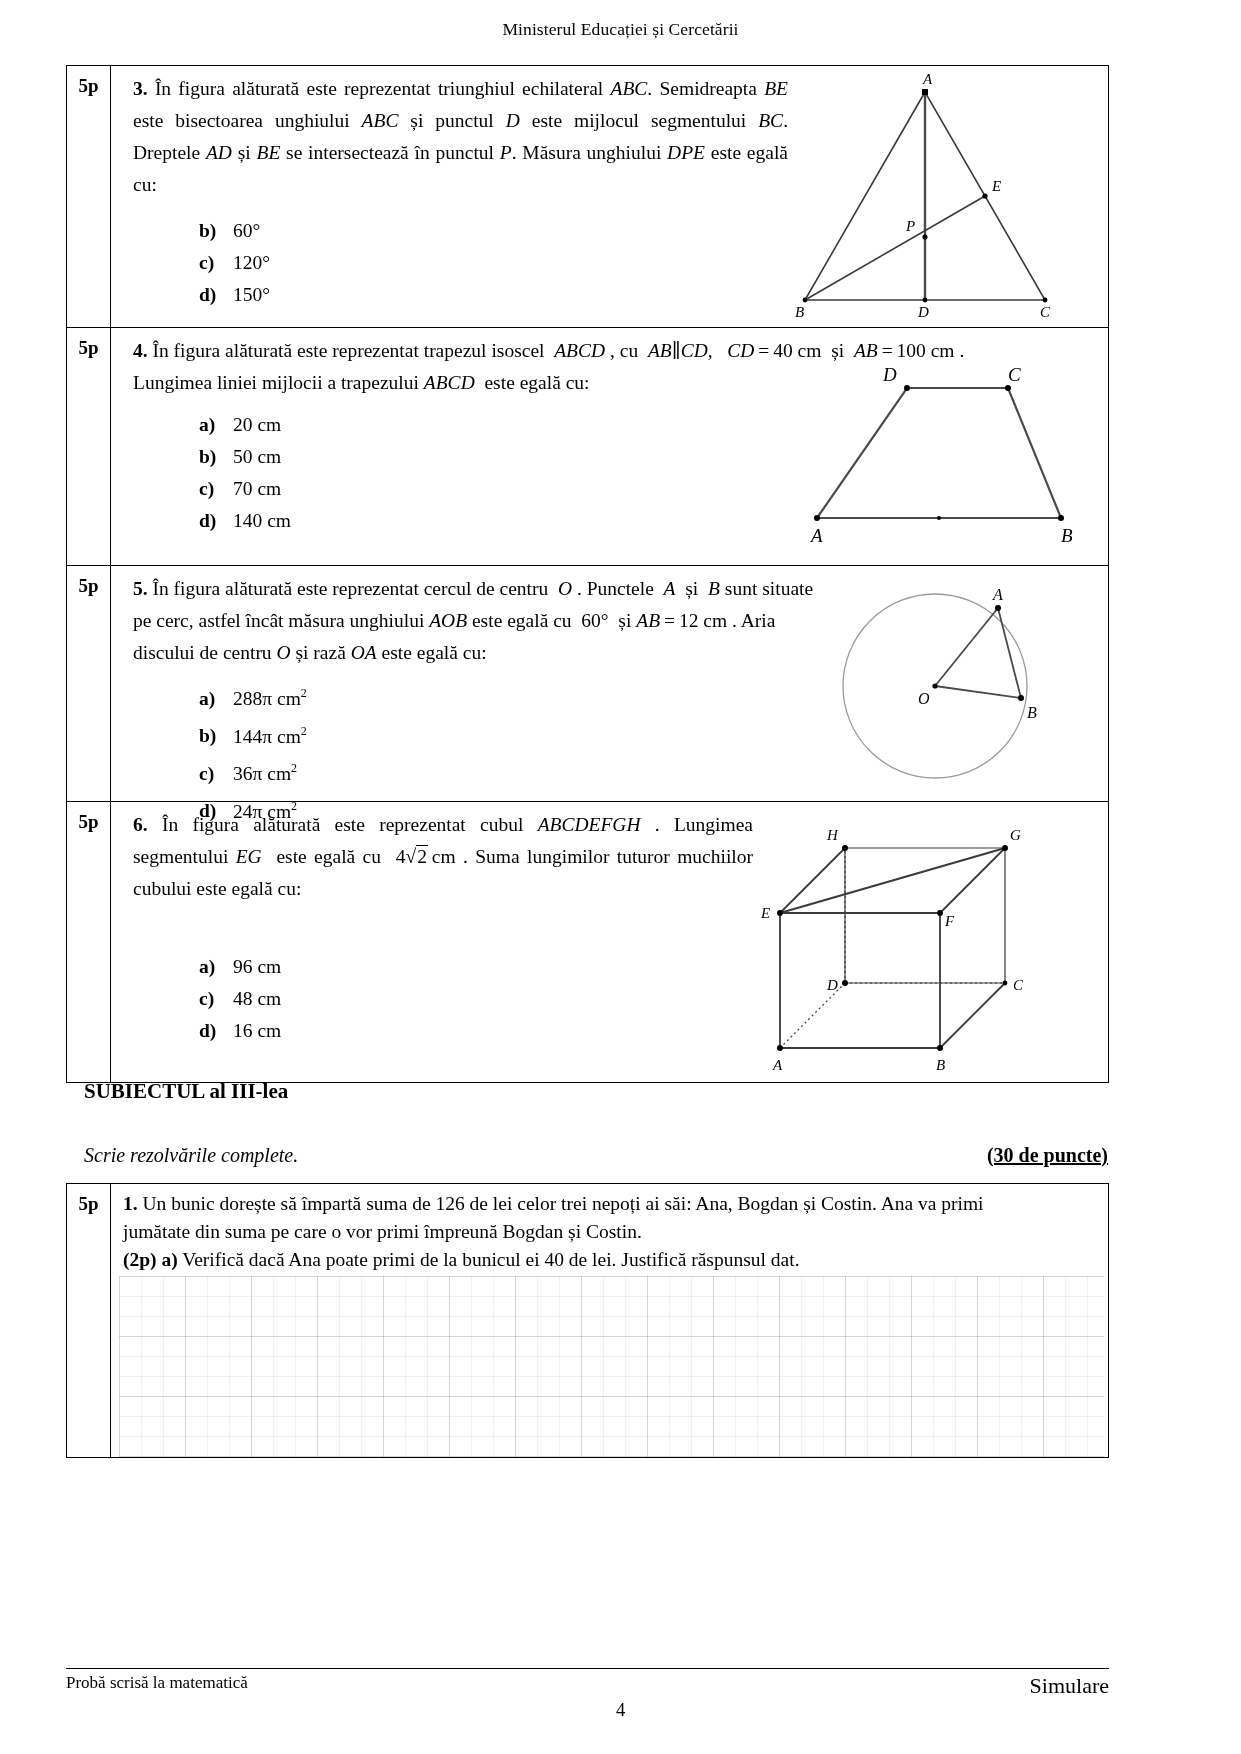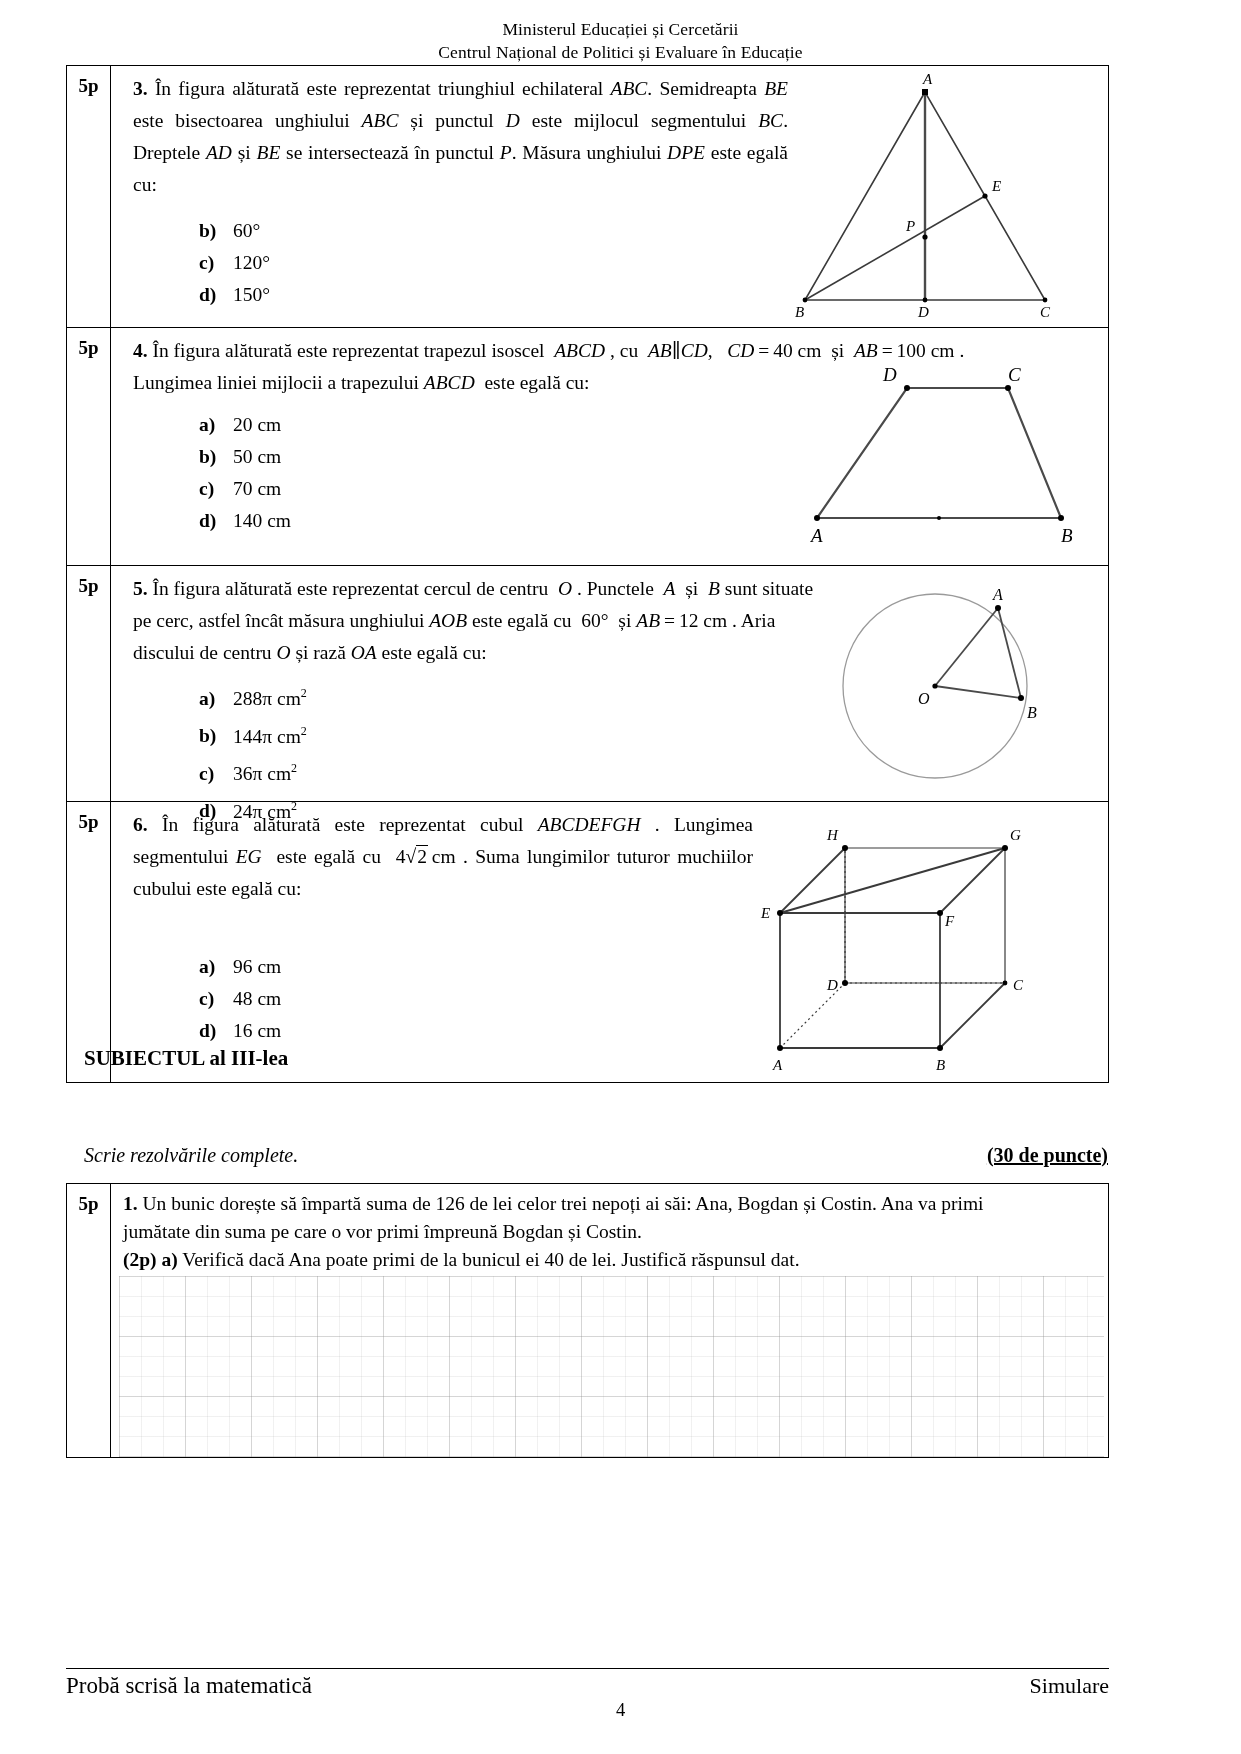--- a/index.html
+++ b/index.html
@@ -106,21 +106,21 @@
   
   .fig {
     position: absolute;
   }
   .fig svg { display: block; }
 
   
   .sub3 {
     position: absolute;
     left: 84px;
-    top: 1046px;
+    top: 1079px;
     font-weight: bold;
     font-size: 21px;
   }
   .scrie {
     position: absolute;
     left: 84px;
     top: 1144px;
     font-weight: normal;
     font-style: italic;
     font-size: 20px;
@@ -186,21 +186,21 @@
     position: absolute;
     left: 66px;
     top: 1668px;
     width: 1043px;
     border-top: 1px solid #000;
   }
   .footleft {
     position: absolute;
     left: 66px;
     top: 1673px;
-    font-size: 23px;
+    font-size: 17px;
   }
   .footright {
     position: absolute;
     right: 132px;
     top: 1673px;
     font-size: 22px;
   }
   .pagenum {
     position: absolute;
     left: 0;
@@ -210,21 +210,20 @@
     font-size: 18.5px;
   }
 </style>
 </head>
 <body>
 
 <div class="page">
 
   <div class="header">
     <div>Ministerul Educației și Cercetării</div>
-    <div>Centrul Național de Politici și Evaluare în Educație</div>
   </div>
 
   <div class="qtable">
 
     <div class="qrow" style="height:262px;">
       <div class="pts">5p</div>
       <div class="qbody">
         <div class="stmt" style="width:655px;">
           <span class="num">3.</span>
           <span>În figura alăturată este reprezentat triunghiul echilateral </span><i class="m">ABC</i><span>. Semidreapta </span><i class="m">BE</i><span> este bisectoarea unghiului </span><i class="m">ABC</i><span> și punctul </span><i class="m">D</i><span> este mijlocul segmentului </span><i class="m">BC</i><span>. Dreptele </span><i class="m">AD</i><span> și </span><i class="m">BE</i><span> se intersectează în punctul </span><i class="m">P</i><span>. Măsura unghiului </span><i class="m">DPE</i><span> este egală cu:</span>

